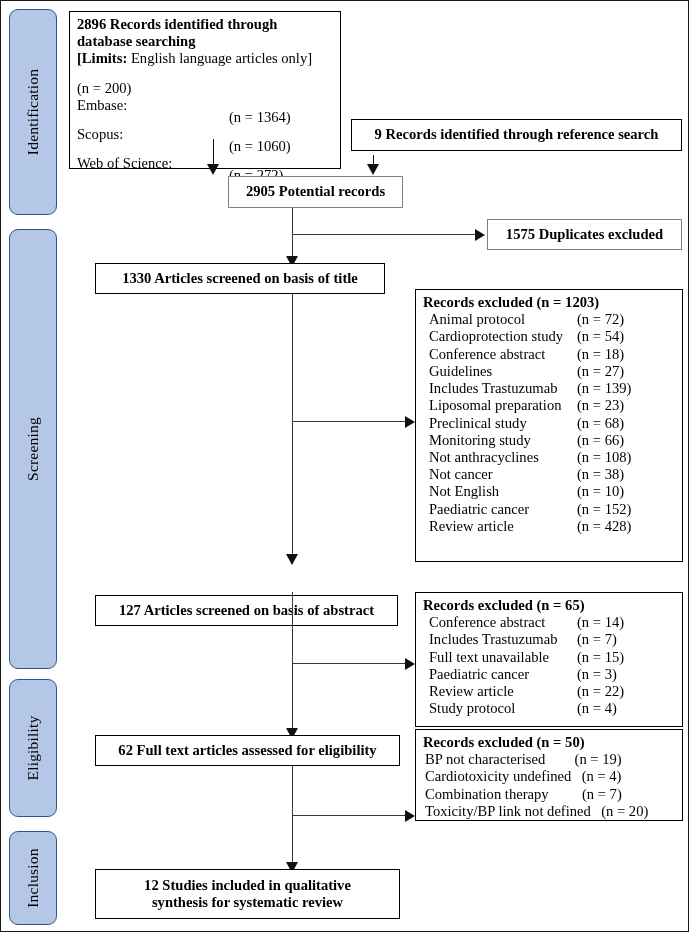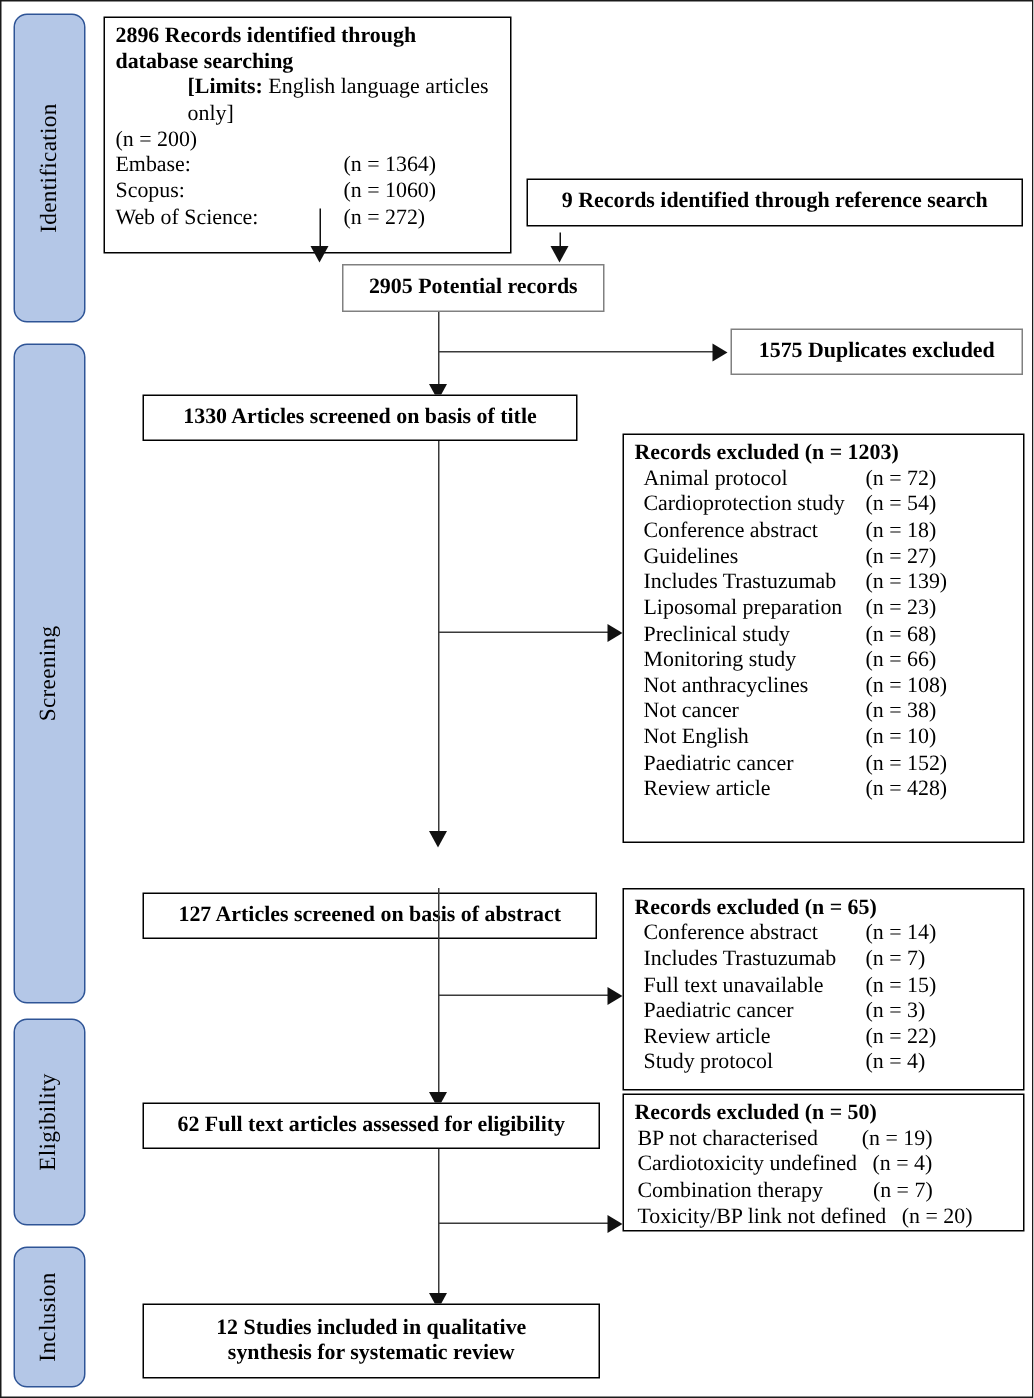--- a/index.html
+++ b/index.html
@@ -55,27 +55,27 @@
     display: flex;
     align-items: center;
     justify-content: center;
     text-align: center;
     padding: 2px 6px;
   }
   .bold { font-weight: bold; }
 
   
   .hdr { font-weight: bold; }
-  .limits-line { margin-top: 0px; margin-left: 48px; }
+  .limits-line { margin-top: 0px; }
   .src-row {
     display: flex;
     width: 100%;
   }
   .src-name { width: 152px; flex: 0 0 152px; }
-  .src-n { flex: 1 1 auto; }
+  .src-n { flex: 1 1 auto; margin-top: 12px; }
 
   
   .exc-title { font-weight: bold; margin-bottom: 0px; }
   .exc-row {
     display: flex;
     padding-left: 6px;
   }
   .exc-row .reason { width: 148px; flex: 0 0 148px; }
   .exc-row .n { flex: 1 1 auto; white-space: nowrap; }
   

